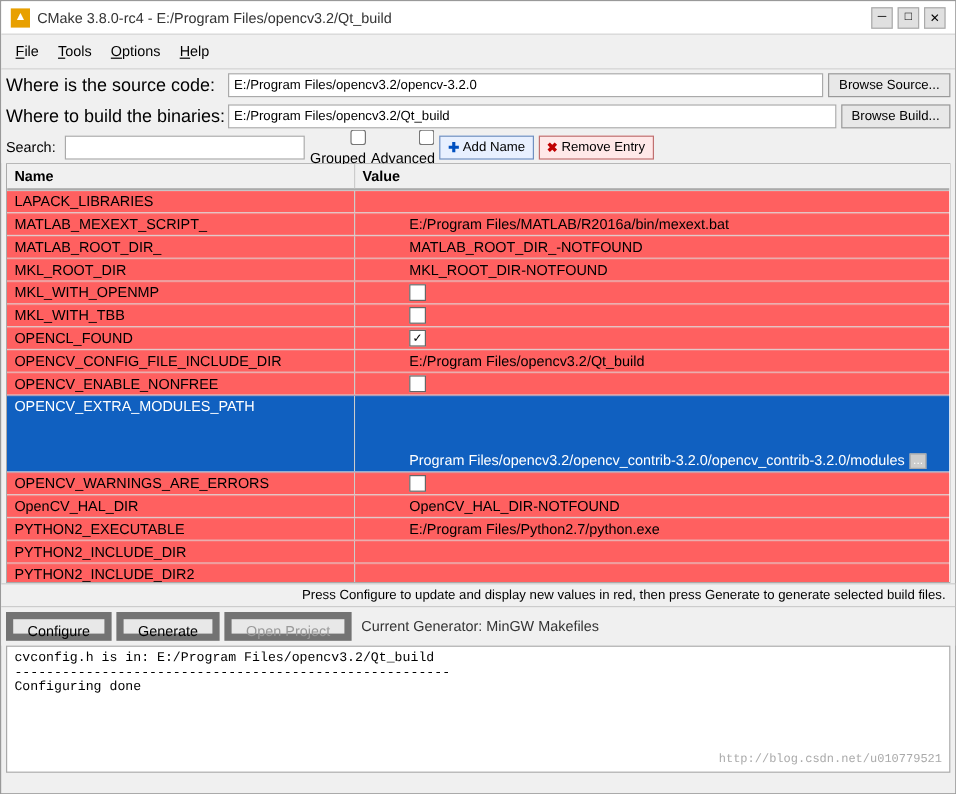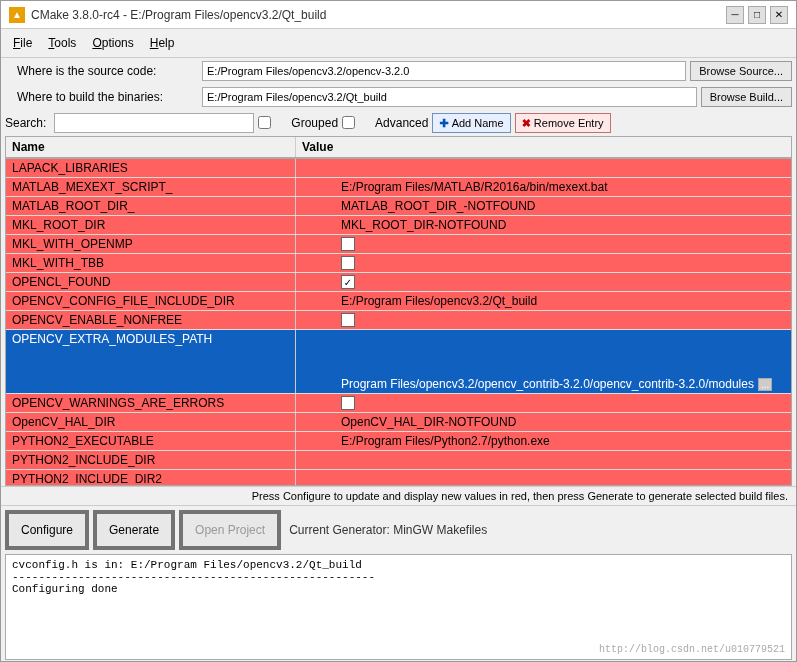--- a/index.html
+++ b/index.html
@@ -68,23 +68,22 @@
     .menu-item u { text-decoration: underline; }
     
     .path-row {
       display: flex;
       align-items: center;
       padding: 2px 4px;
       height: 26px;
       background: #f0f0f0;
     }
     .path-label {
-      font-size: 12px;
+      font-size: 15px;
       min-width: 185px;
-      margin-left: 12px;
     }
     .path-input {
       flex: 1;
       height: 20px;
       border: 1px solid #aaa;
       font-size: 11px;
       padding: 0 4px;
       background: white;
     }
     .browse-btn {
@@ -109,23 +108,24 @@
     #search-row label { font-size: 12px; margin-right: 4px; }
     #search-input {
       width: 200px;
       height: 20px;
       border: 1px solid #aaa;
       font-size: 11px;
       padding: 0 4px;
     }
     .checkbox-group {
       display: flex;
-      align-items: flex-start;
-      gap: 20px;
-      font-size: 12px;
+      align-items: flex-end;
+      gap: 4px;
+      font-size: 12px;
+      flex-direction: column;
     }
     .add-btn {
       background: #e8f0ff;
       border: 1px solid #7090c0;
       padding: 1px 6px;
       font-size: 11px;
       cursor: pointer;
       height: 20px;
       display: flex;
       align-items: center;
@@ -225,24 +225,24 @@
       display: flex;
       align-items: center;
       padding: 4px 4px;
       gap: 4px;
       background: #f0f0f0;
       border-top: 1px solid #ccc;
     }
     .action-btn {
       padding: 3px 12px;
       font-size: 12px;
-      border: 4px solid #737373;
+      border: 6px solid #737373;
       background: #e8e8e8;
       cursor: pointer;
-      height: 40px;
+      height: 24px;
     }
     .action-btn.disabled {
       color: #999;
       cursor: default;
     }
     .generator-label {
       font-size: 12px;
       color: #333;
       margin-left: 4px;
     }

